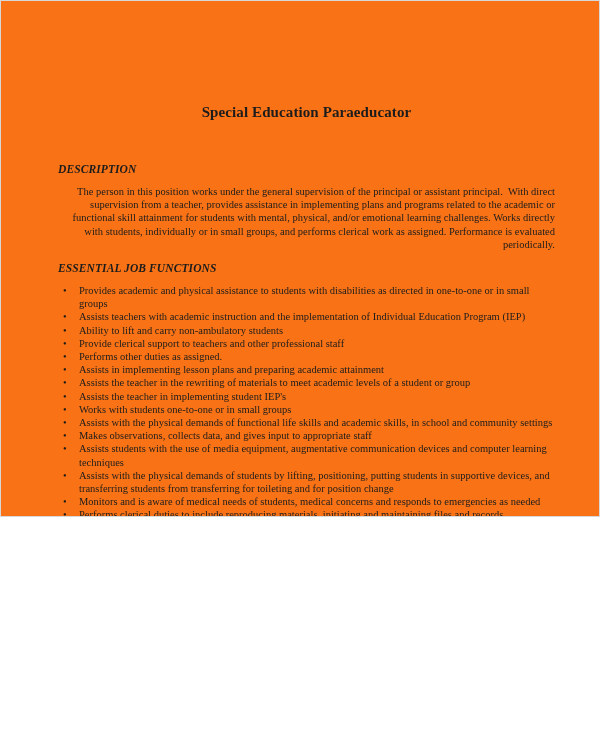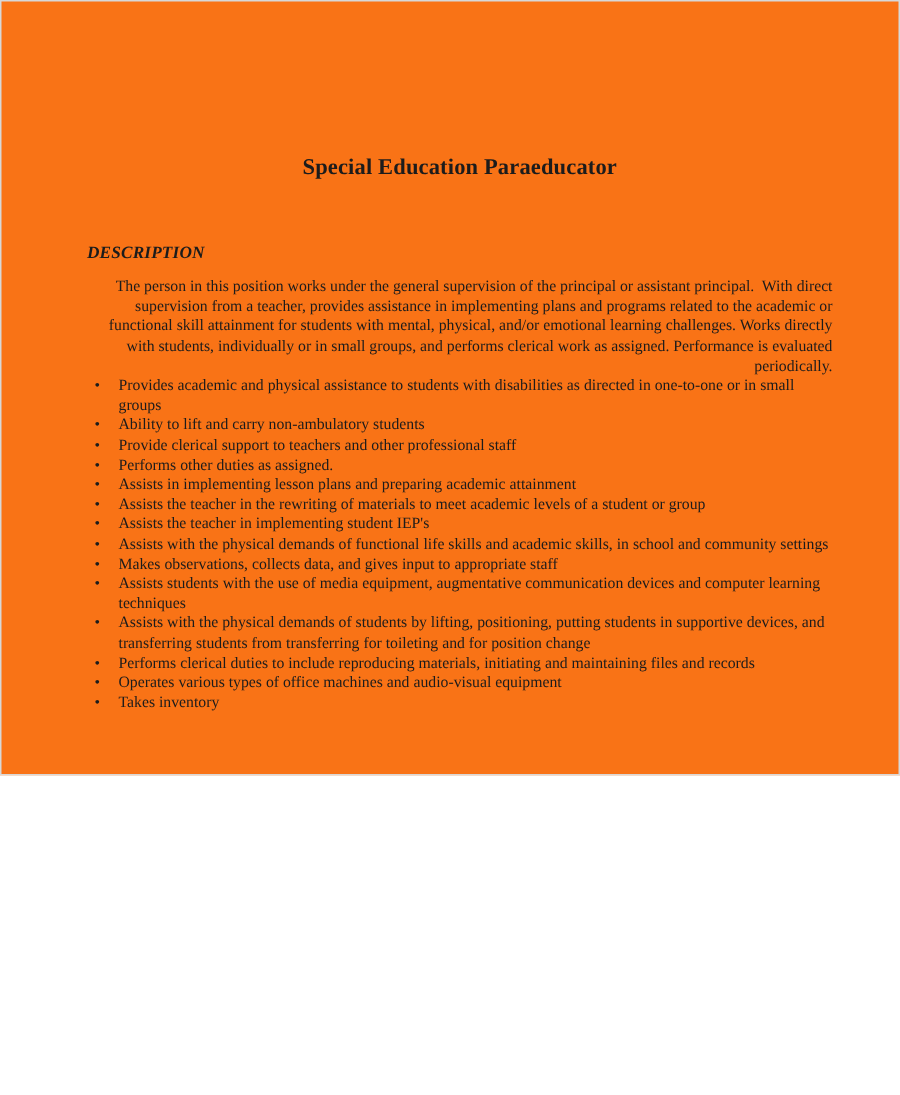--- a/index.html
+++ b/index.html
@@ -74,37 +74,41 @@
   <div class="content">
 
     <h1 class="doc-title">Special Education Paraeducator</h1>
 
     <section>
       <h2 class="section-heading first">DESCRIPTION</h2>
       <p class="body-paragraph">The person in this position works under the general supervision of the principal or assistant principal.  With direct supervision from a teacher, provides assistance in implementing plans and programs related to the academic or functional skill attainment for students with mental, physical, and/or emotional learning challenges. Works directly with students, individually or in small groups, and performs clerical work as assigned. Performance is evaluated periodically.</p>
     </section>
 
     <section>
+      <h2 class="section-heading">ESSENTIAL JOB FUNCTIONS</h2>
       <ul class="bullet-list">
           <li>Provides academic and physical assistance to students with disabilities as directed in one-to-one or in small groups</li>
+          <li>Assists teachers with academic instruction and the implementation of Individual Education Program (IEP)</li>
           <li>Ability to lift and carry non-ambulatory students</li>
           <li>Provide clerical support to teachers and other professional staff</li>
           <li>Performs other duties as assigned.</li>
         </ul>
     </section>
 
     <section>
       <ul class="bullet-list">
           <li>Assists in implementing lesson plans and preparing academic attainment</li>
           <li>Assists the teacher in the rewriting of materials to meet academic levels of a student or group</li>
           <li>Assists the teacher in implementing student IEP's</li>
+          <li>Works with students one-to-one or in small groups</li>
           <li>Assists with the physical demands of functional life skills and academic skills, in school and community settings</li>
           <li>Makes observations, collects data, and gives input to appropriate staff</li>
           <li>Assists students with the use of media equipment, augmentative communication devices and computer learning techniques</li>
           <li>Assists with the physical demands of students by lifting, positioning, putting students in supportive devices, and transferring students from transferring for toileting and for position change</li>
+          <li>Monitors and is aware of medical needs of students, medical concerns and responds to emergencies as needed</li>
           <li>Performs clerical duties to include reproducing materials, initiating and maintaining files and records</li>
           <li>Operates various types of office machines and audio-visual equipment</li>
           <li>Takes inventory</li>
         </ul>
     </section>
 
   </div>
 </div>
 
 </body></html>

